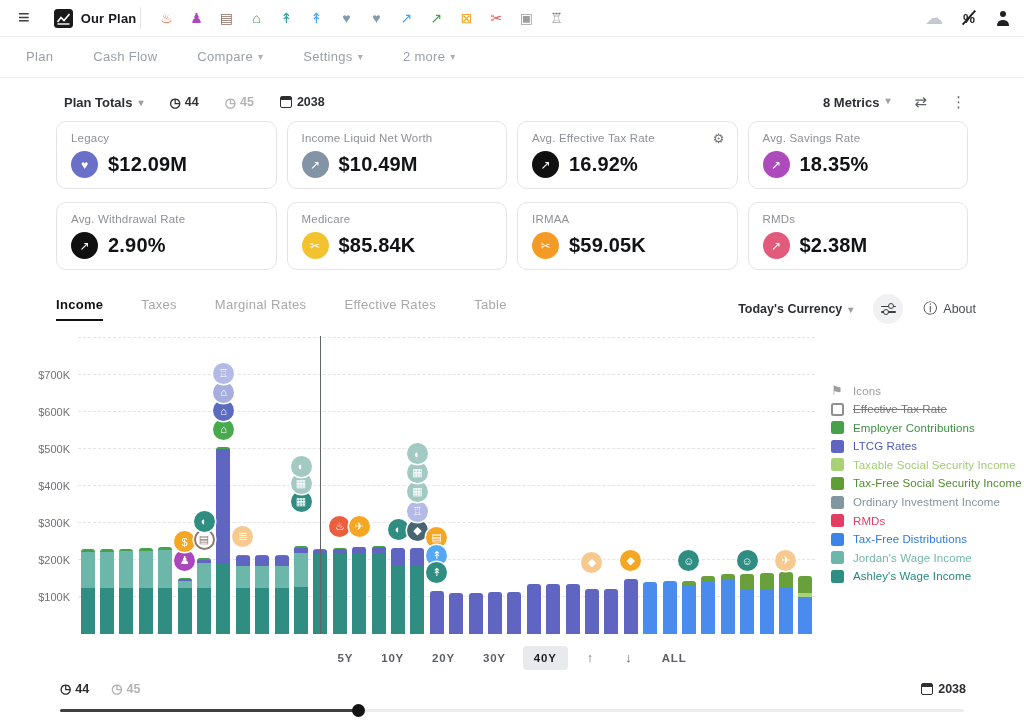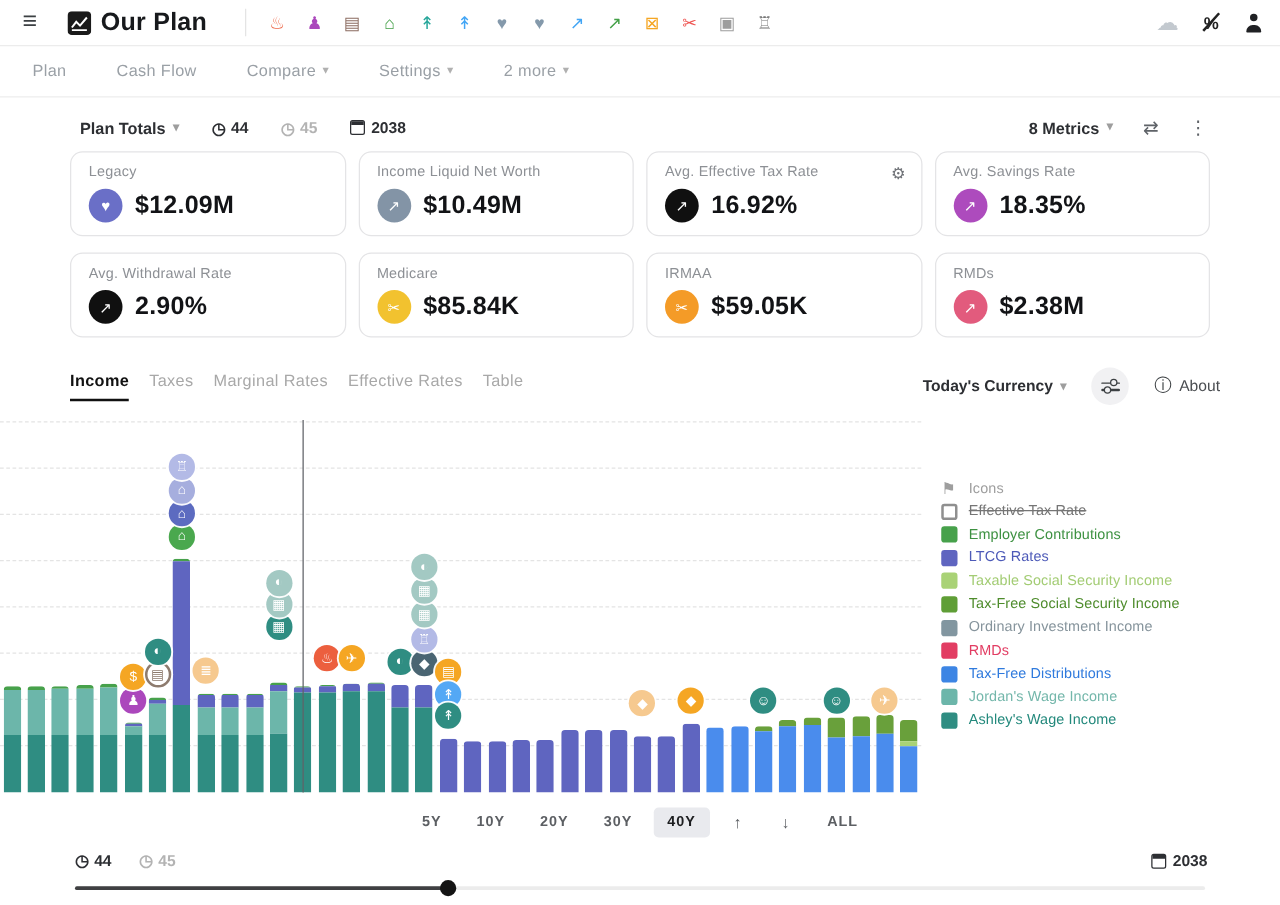--- a/index.html
+++ b/index.html
@@ -1,20 +1,20 @@
 <!DOCTYPE html>
 <html><head>
 <meta charset="utf-8">
 <style>
   html,body{margin:0;padding:0;background:#fff;width:1024px;height:724px;overflow:hidden;
     font-family:"Liberation Sans",sans-serif;-webkit-font-smoothing:antialiased;color:#202124}
   .appbar{height:37px;display:flex;align-items:center;padding:0 14px 0 10px;border-bottom:1px solid #ececec;box-sizing:border-box}
   .hamburger{font-size:20px;color:#3c4043;padding:0 10px 2px 8px;cursor:pointer}
   .logo{margin:0 8px 0 14px;display:flex;align-items:center}
-  .app-title{font-size:20px;font-weight:bold;color:#17191c;letter-spacing:.2px;margin-right:30px}
+  .app-title{font-size:13px;font-weight:bold;color:#17191c;letter-spacing:.2px;margin-right:4px}
   .bar-divider{width:1px;height:22px;background:#e4e4e4;margin-right:10px}
   .quick-icons{display:flex;align-items:center}
   .qicon{width:30px;text-align:center;font-size:14px;cursor:pointer;line-height:1}
   .right-icons{margin-left:auto;display:flex;align-items:center;gap:18px}
   .cloud-icon{font-size:18px;color:#c3c9cf;line-height:1;cursor:pointer}
   .pct{position:relative;font-size:13.5px;font-weight:bold;color:#222;cursor:pointer;padding:0 2px}
   .pct::after{content:"";position:absolute;left:7px;top:-3px;width:1.6px;height:19px;background:#222;transform:rotate(42deg)}
   .account{width:15px;height:15px;position:relative;cursor:pointer}
   .account::before{content:"";position:absolute;top:0;left:4.5px;width:6.5px;height:6.5px;border-radius:50%;background:#202124}
   .account::after{content:"";position:absolute;bottom:0;left:1.5px;width:12.5px;height:6px;border-radius:6px 6px 1px 1px;background:#202124}
@@ -40,21 +40,21 @@
 
   .cards{display:grid;grid-template-columns:repeat(4,1fr);gap:13px 10px;padding:2px 56px 8px 56px}
   .card{border:1px solid #e4e4e6;border-radius:10px;height:68px;box-sizing:border-box;padding:10px 14px;position:relative;background:#fff}
   .card-label{font-size:11.5px;color:#8d9095;letter-spacing:.2px}
   .card-main{display:flex;align-items:center;gap:10px;margin-top:7px}
   .card-icon{width:27px;height:27px;border-radius:50%;display:flex;align-items:center;justify-content:center;color:#fff;font-size:12px;flex:0 0 auto}
   .card-value{font-size:20px;font-weight:bold;color:#121316;letter-spacing:.2px}
   .card-gear{position:absolute;top:9px;right:12px;font-size:13px;color:#6f7277;cursor:pointer}
 
   .chart-header{display:flex;align-items:center;padding:16px 48px 0 56px}
-  .ctabs{display:flex;align-items:flex-start;gap:16px}
+  .ctabs{display:flex;align-items:flex-start;gap:38px}
   .ctab{font-size:13px;color:#a8a8a8;letter-spacing:.3px;padding-bottom:7px;border-bottom:2.5px solid transparent;cursor:pointer;white-space:nowrap}
   .ctab.active{color:#111;font-weight:bold;border-bottom-color:#111}
   .chart-ctls{margin-left:auto;display:flex;align-items:center;gap:20px}
   .currency-dd{display:flex;align-items:center;gap:6px;font-size:12.5px;font-weight:bold;color:#2d2f33;cursor:pointer}
   .tune-chip{width:30px;height:30px;border-radius:50%;background:#f1f1f3;display:flex;align-items:center;justify-content:center;cursor:pointer}
   .tune{width:15px;height:12px;position:relative}
   .tune i{position:absolute;left:0;right:0;height:1.7px;background:#3c4043;border-radius:1px}
   .tune i:nth-of-type(1){top:2.5px}.tune i:nth-of-type(2){bottom:2.5px}
   .tune b{position:absolute;width:4px;height:4px;border:1.6px solid #3c4043;background:#f1f1f3;border-radius:50%}
   .tune b:nth-of-type(1){top:0;right:2px}.tune b:nth-of-type(2){bottom:0;left:2px}
@@ -257,20 +257,29 @@
         </span>
     </span>
     <span class="about-btn">
       <span class="i">ⓘ</span>
       <span>About</span>
     </span>
   </div>
 </div>
 
 <div class="chart-row">
+  <div class="yaxis">
+      <span class="ytick" style="bottom: 259px;">$700K</span>
+      <span class="ytick" style="bottom: 222px;">$600K</span>
+      <span class="ytick" style="bottom: 185px;">$500K</span>
+      <span class="ytick" style="bottom: 148px;">$400K</span>
+      <span class="ytick" style="bottom: 111px;">$300K</span>
+      <span class="ytick" style="bottom: 74px;">$200K</span>
+      <span class="ytick" style="bottom: 37px;">$100K</span>
+    </div>
   <div class="plot">
       <div class="gridline" style="bottom: 37px;"></div>
       <div class="gridline" style="bottom: 74px;"></div>
       <div class="gridline" style="bottom: 111px;"></div>
       <div class="gridline" style="bottom: 148px;"></div>
       <div class="gridline" style="bottom: 185px;"></div>
       <div class="gridline" style="bottom: 222px;"></div>
       <div class="gridline" style="bottom: 259px;"></div>
       <div class="gridline" style="bottom: 296px;"></div>
       <div class="bar" style="left: 2.69737px; width: 14px; height: 84.73px;">

